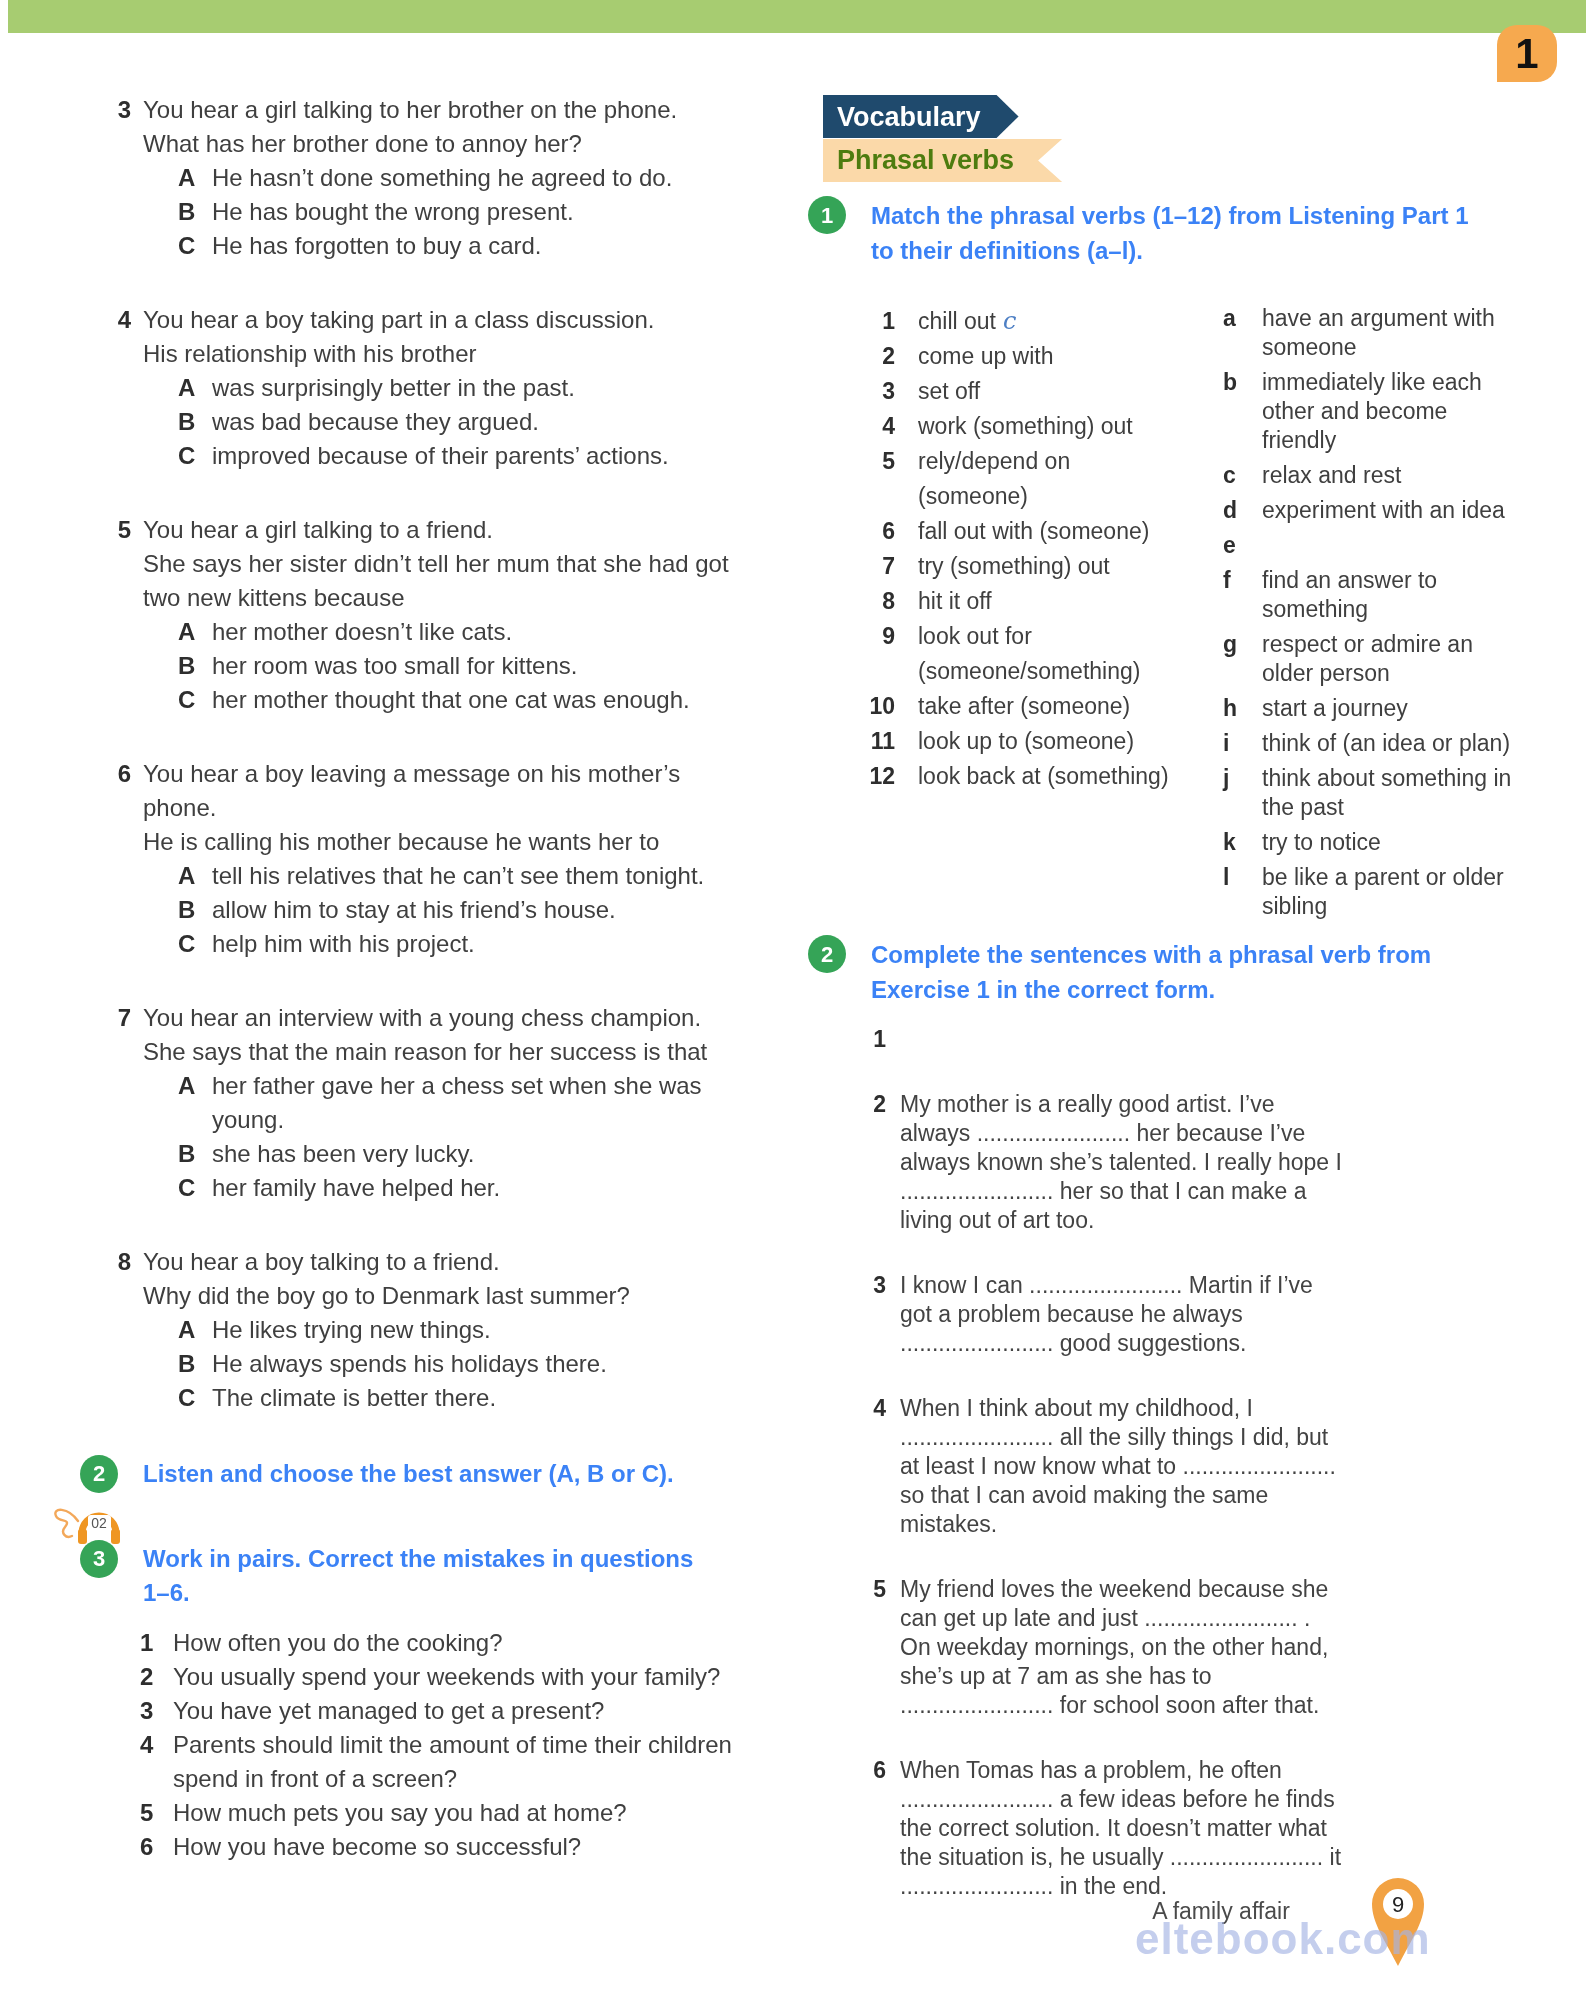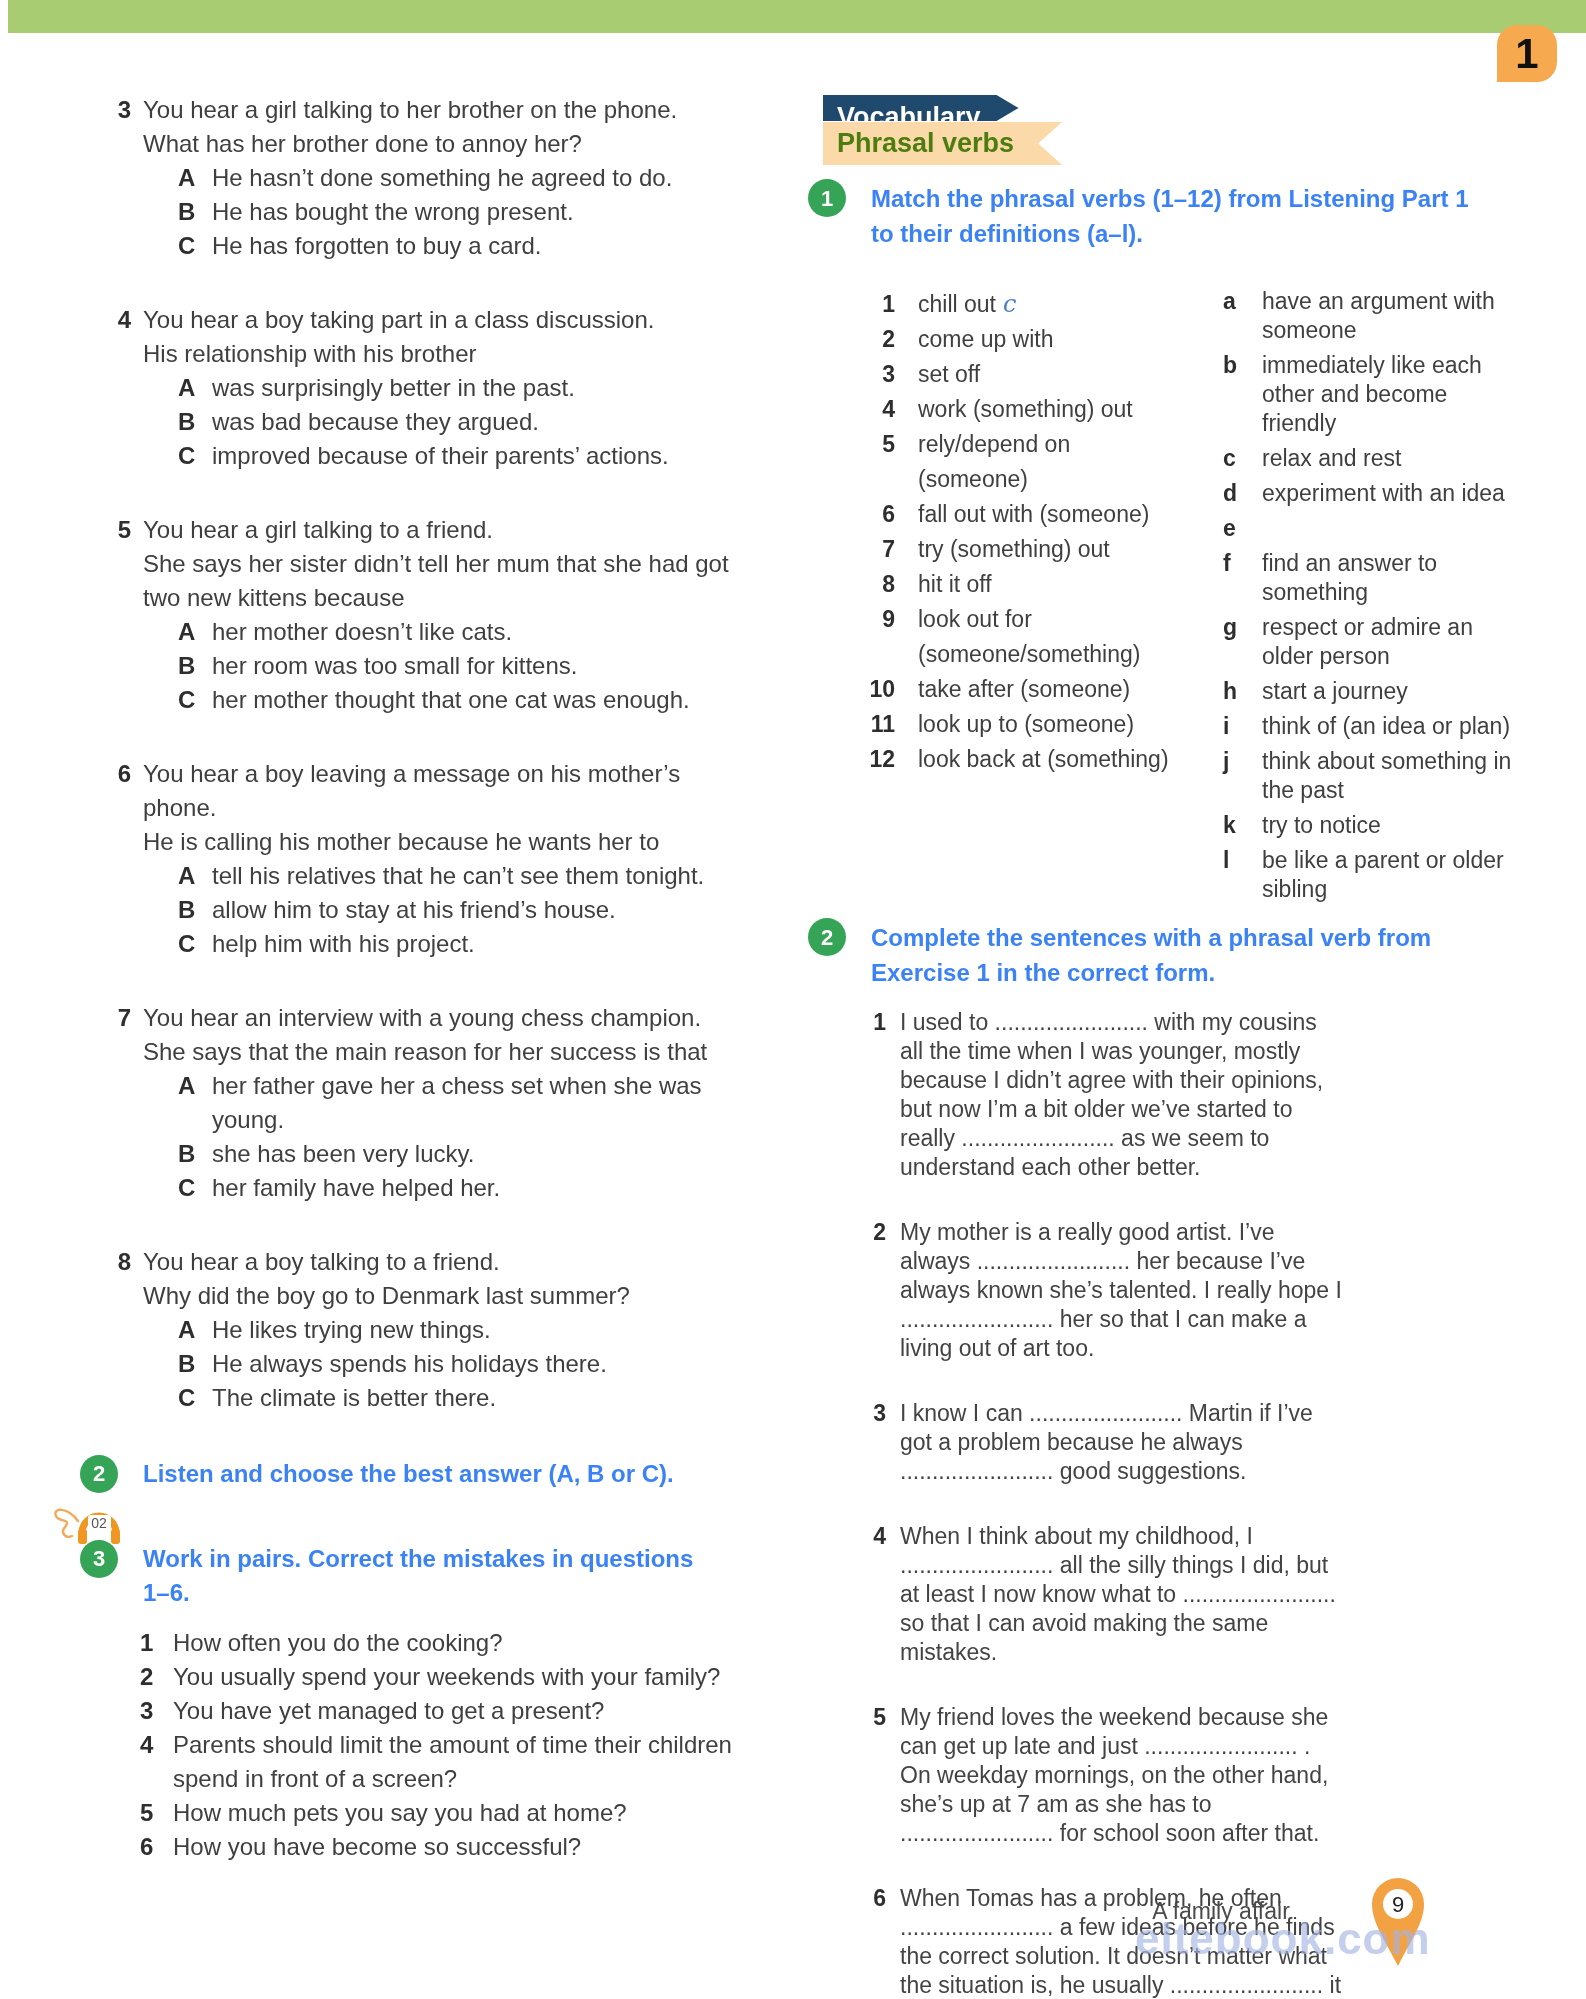--- a/index.html
+++ b/index.html
@@ -29,21 +29,21 @@
   .ex3row{margin-top:47px;}
   .ex3-items{margin-top:16px;padding-left:60px;}
   .ex3-item{display:flex;}
   .ex3-num{width:15px;font-weight:bold;color:#2e2e2e;flex:none;}
   .ex3-text{margin-left:18px;width:560px;}
   .audio-icon{position:absolute;left:-32px;top:38px;text-decoration:underline;}
   
   .rightcol{position:absolute;left:808px;top:0;width:770px;font-size:23px;line-height:29px;}
   .banners{display:flex;flex-direction:column;align-items:flex-start;margin:95px 0 0 15px;}
   .banner-voc{
-    background:#1f4a6d;color:#ffffff;font-size:27px;font-weight:bold;height:26px;line-height:44px;
+    background:#1f4a6d;color:#ffffff;font-size:27px;font-weight:bold;height:43px;line-height:44px;
     padding:0 38px 0 14px;
     clip-path:polygon(0 0,calc(100% - 22px) 0,100% 50%,calc(100% - 22px) 100%,0 100%);
   }
   .banner-pv{
     background:#fbd9a9;color:#4d7c0f;font-size:27px;font-weight:bold;height:43px;line-height:43px;
     padding:0 48px 0 14px;margin-top:1px;
     clip-path:polygon(0 0,100% 0,calc(100% - 24px) 50%,100% 100%,0 100%);
   }
   .ex1row{margin-top:14px;}
   .rightcol .exheading{font-size:24px;line-height:35px;width:600px;}
@@ -367,21 +367,20 @@
   </div>
 
   <div class="exrow ex2row">
     <div class="excircle">2</div>
     <div class="exheading">Complete the sentences with a phrasal verb from Exercise 1 in the correct form.</div>
   </div>
 
   <div class="sentences">
     <div class="sent">
         <span class="sent-num">1</span>
-        <p class="sent-text">I used to ........................ with my cousins all the time when I was younger, mostly because I didn’t agree with their opinions, but now I’m a bit older we’ve started to really ........................ as we seem to understand each other better.</p>
       </div>
     <div class="sent">
         <span class="sent-num">2</span>
         <p class="sent-text">My mother is a really good artist. I’ve always ........................ her because I’ve always known she’s talented. I really hope I ........................ her so that I can make a living out of art too.</p>
       </div>
     <div class="sent">
         <span class="sent-num">3</span>
         <p class="sent-text">I know I can ........................ Martin if I’ve got a problem because he always ........................ good suggestions.</p>
       </div>
     <div class="sent">

